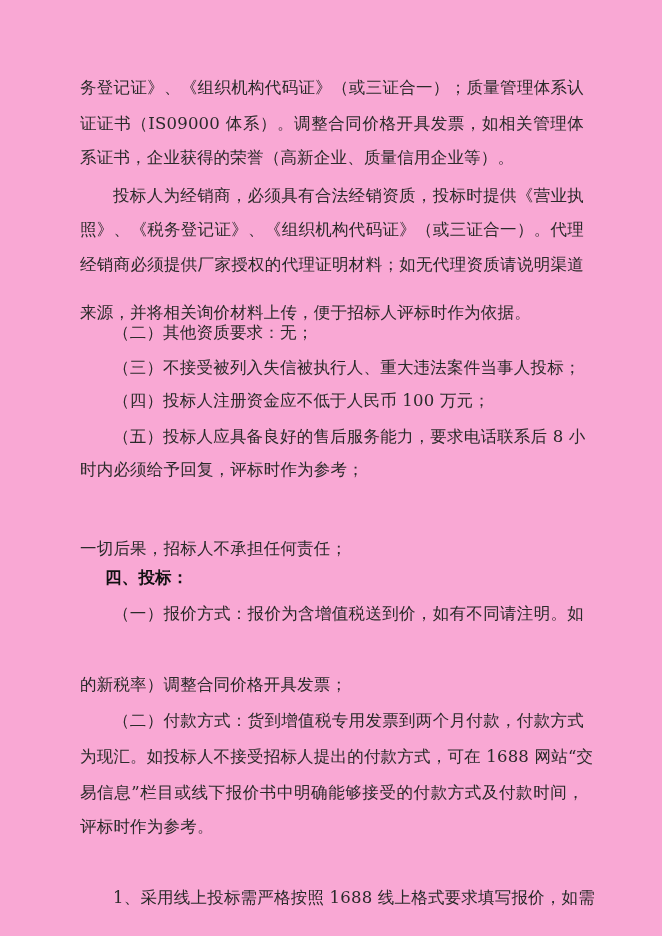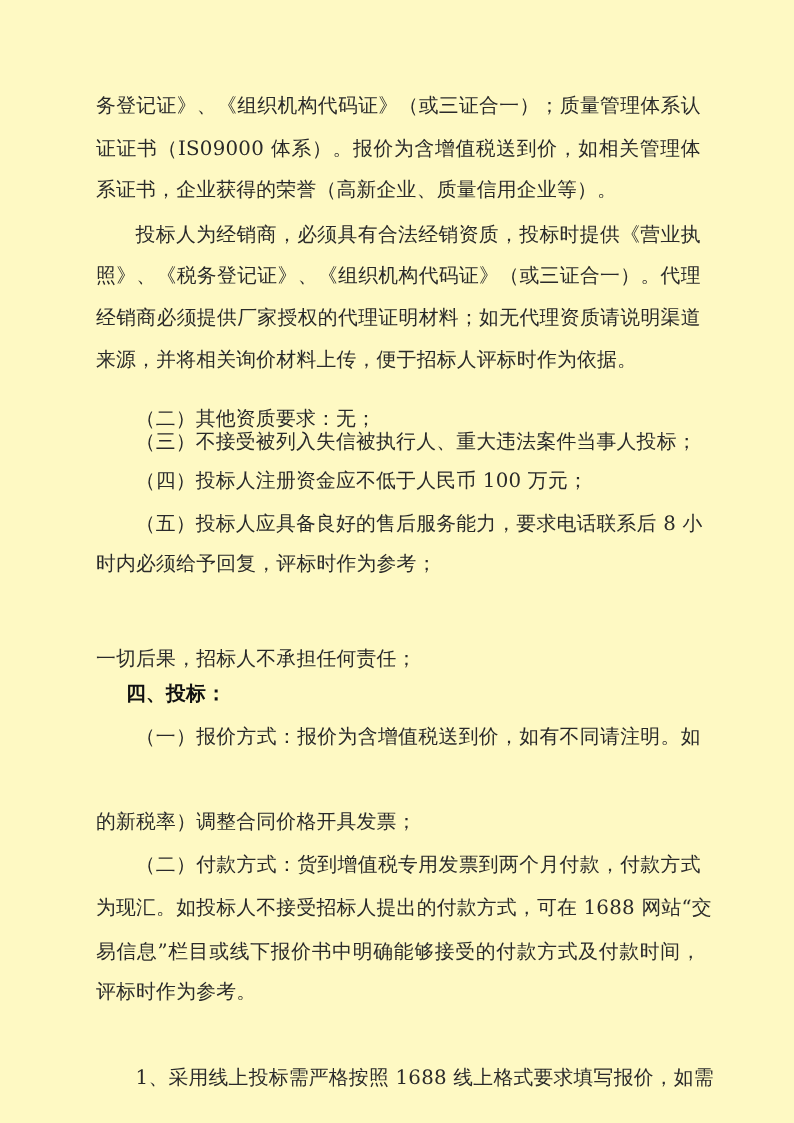--- a/index.html
+++ b/index.html
@@ -1,17 +1,17 @@
 <!DOCTYPE html>
 <html><head>
   <meta charset="utf-8">
   <style>
     html, body { margin: 0; padding: 0; background: #ffffff; }
     body { width: 662px; height: 936px; position: relative; overflow: hidden; }
-    .page { position: absolute; left: 0; top: 0; width: 662px; height: 936px; background: #fef9c3; }
+    .page { position: absolute; left: 0; top: 0; width: 662px; height: 936px; background: #f9a8d4; }
     .line {
       position: absolute;
       left: 80px;
       width: 504px;
       height: 24px;
       line-height: 24px;
       font-family: "DejaVu Serif", "Liberation Serif", serif;
       font-size: 16.5px;
       color: #2a2a2a;
       white-space: nowrap;
@@ -22,29 +22,29 @@
     .line.last { text-align-last: left; }
     .line.indent { left: 113px; width: 471px; }
     .line.heading { left: 105px; width: 200px; font-weight: bold; color: #111; text-align-last: left; }
   </style>
 </head>
 <body>
 
 <div class="page">
 
   <div class="line" style="top:76px">务登记证》、《组织机构代码证》（或三证合一）；质量管理体系认</div>
-  <div class="line" style="top:112px">证证书（IS09000 体系）。报价为含增值税送到价，如相关管理体</div>
+  <div class="line" style="top:112px">证证书（IS09000 体系）。调整合同价格开具发票，如相关管理体</div>
   <div class="line last" style="top:146px">系证书，企业获得的荣誉（高新企业、质量信用企业等）。</div>
 
   <div class="line indent" style="top:184px">投标人为经销商，必须具有合法经销资质，投标时提供《营业执</div>
   <div class="line" style="top:218px">照》、《税务登记证》、《组织机构代码证》（或三证合一）。代理</div>
   <div class="line" style="top:253px">经销商必须提供厂家授权的代理证明材料；如无代理资质请说明渠道</div>
-  <div class="line last" style="top:288px">来源，并将相关询价材料上传，便于招标人评标时作为依据。</div>
+  <div class="line last" style="top:301px">来源，并将相关询价材料上传，便于招标人评标时作为依据。</div>
 
-  <div class="line indent last" style="top:337px">（二）其他资质要求：无；</div>
+  <div class="line indent last" style="top:321px">（二）其他资质要求：无；</div>
 
   <div class="line indent last" style="top:356px">（三）不接受被列入失信被执行人、重大违法案件当事人投标；</div>
 
   <div class="line indent last" style="top:389px">（四）投标人注册资金应不低于人民币 100 万元；</div>
 
   <div class="line indent" style="top:425px">（五）投标人应具备良好的售后服务能力，要求电话联系后 8 小</div>
   <div class="line last" style="top:458px">时内必须给予回复，评标时作为参考；</div>
 
   <div class="line last" style="top:537px">一切后果，招标人不承担任何责任；</div>
 

